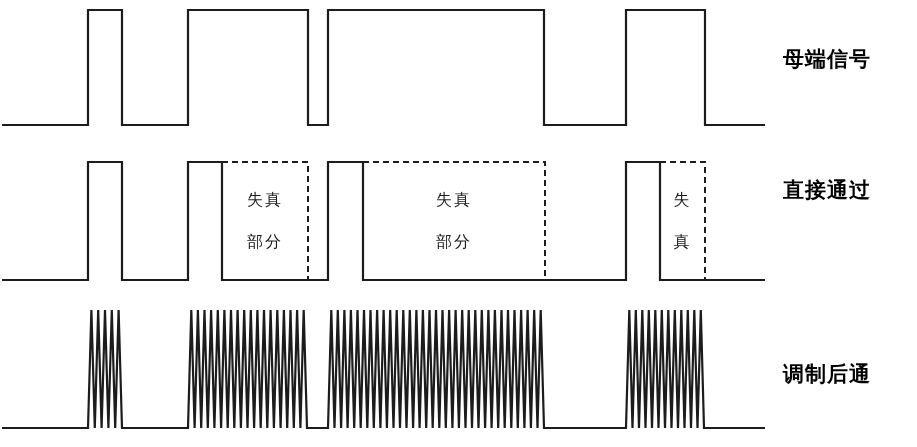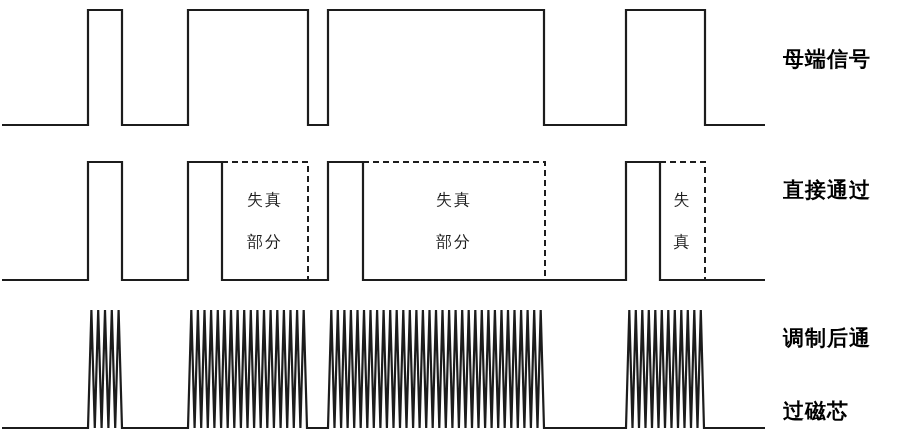--- a/index.html
+++ b/index.html
@@ -51,16 +51,15 @@
       <div class="box-annotation" style="left: 454px; top: 221px;">失真
 部分</div>
       <div class="box-annotation" style="left: 682.5px; top: 221px;">失
 真</div>
     </div>
 
   <div class="label-line" style="top:45px">母端信号</div>
 
   <div class="label-line" style="top:176px">直接通过</div>
 
-  <div class="label-line" style="top:324px">调制后通</div>
-  <div class="label-line" style="top:397px">过磁芯</div>
+  <div class="label-line" style="top:360px">调制后通</div>
 
 </div>
 
 </body></html>

